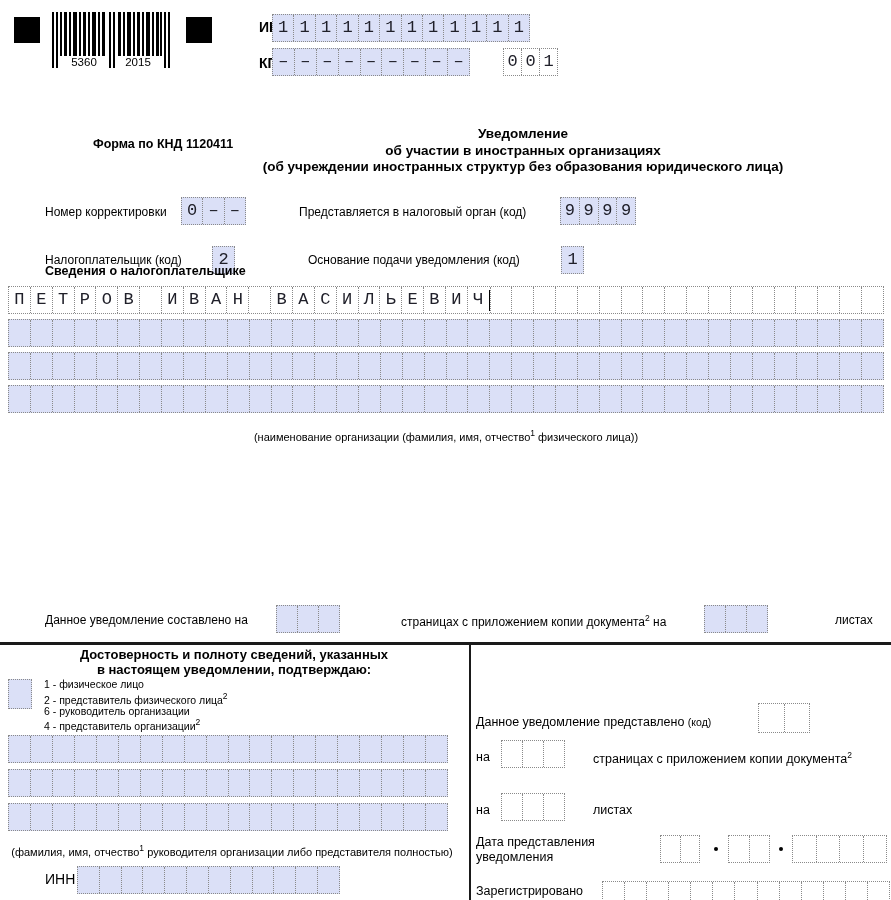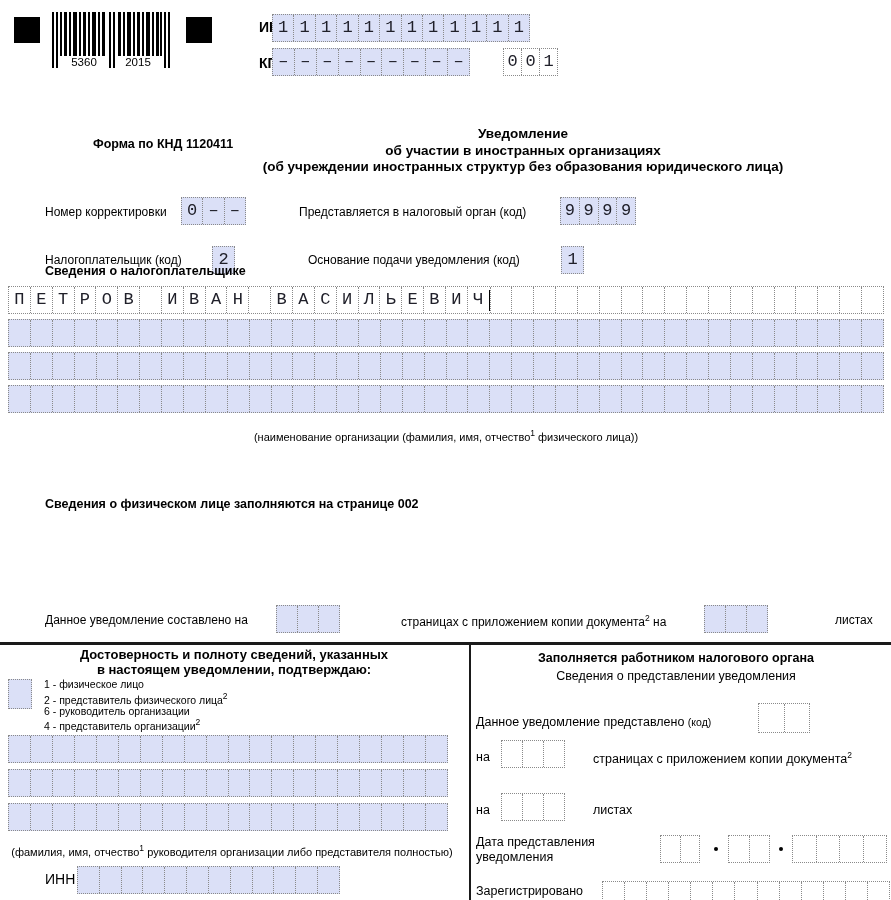--- a/index.html
+++ b/index.html
@@ -336,21 +336,20 @@
       <span class="cell"></span>
       <span class="cell"></span>
       <span class="cell"></span>
       <span class="cell"></span>
     </div>
 
   <div class="caption" style="left:8px; top:428px; width:876px;">
     <span>(наименование организации (фамилия, имя, отчество</span><sup>1</sup><span> физического лица))</span>
   </div>
 
-  <span class="lbl b" style="left:12px; top:497px; font-size:12.5px;">Сведения о физическом лице заполняются на странице 002</span>
 
   <span class="lbl" style="left:12px; top:613px;">Данное уведомление составлено на</span>
   <div class="cellrow" style="left:276px; top:605px; width:64px;">
       <span class="cell"></span>
       <span class="cell"></span>
       <span class="cell"></span>
     </div>
   <span class="lbl" style="left:368px; top:613px;">
     <span>страницах с приложением копии документа</span><sup>2</sup><span> на</span>
   </span>
@@ -458,22 +457,20 @@
       <span class="cell"></span>
       <span class="cell"></span>
       <span class="cell"></span>
       <span class="cell"></span>
       <span class="cell"></span>
       <span class="cell"></span>
       <span class="cell"></span>
       <span class="cell"></span>
     </div>
 
-  <div class="abs b" style="left:472px; top:651px; width:408px; text-align:center; font-size:12.5px; white-space:nowrap;">Заполняется работником налогового органа</div>
-  <div class="abs" style="left:472px; top:669px; width:408px; text-align:center; font-size:12.5px; white-space:nowrap;">Сведения о представлении уведомления</div>
 
   <span class="lbl-big" style="left:476px; top:715px;">
     <span>Данное уведомление представлено</span>
     <span style="font-size:10.5px;">(код)</span>
   </span>
   <div class="cellrow white" style="left:758px; top:703px; width:52px; height:30px;">
       <span class="cell"></span>
       <span class="cell"></span>
     </div>
 

